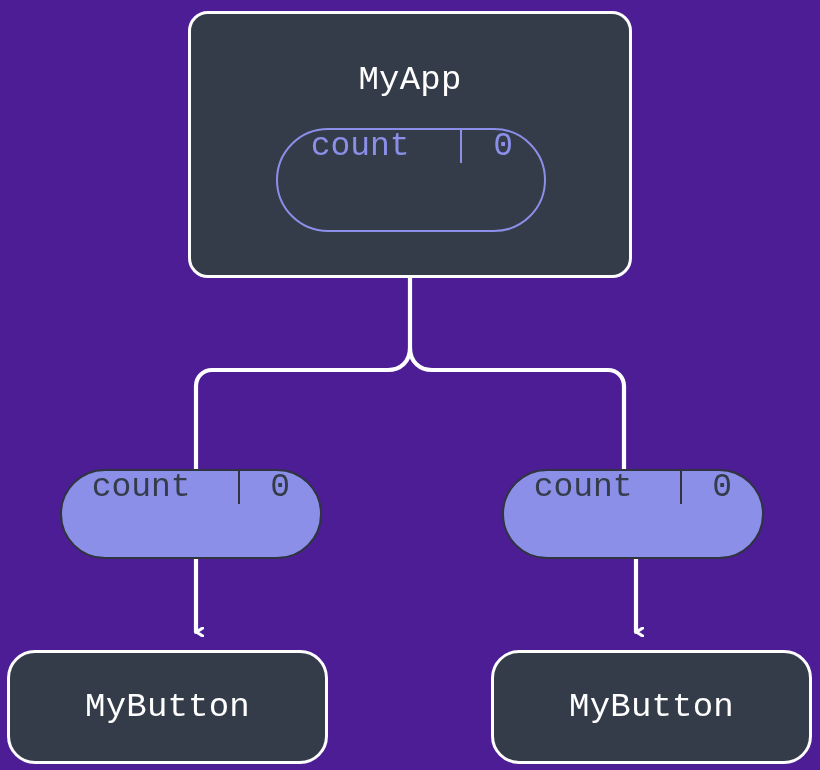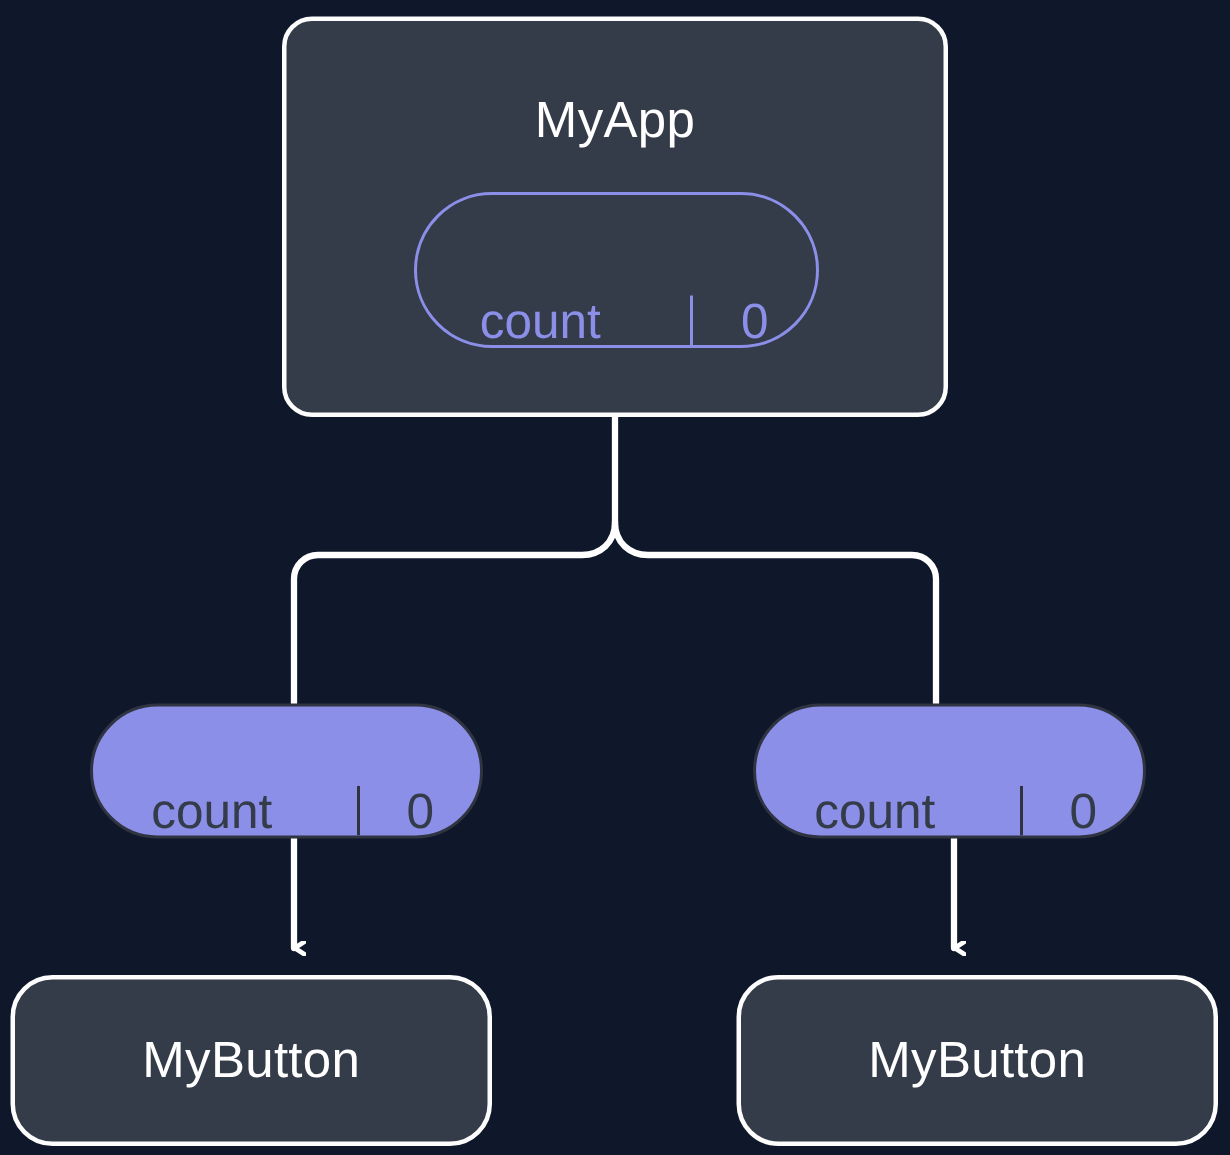--- a/index.html
+++ b/index.html
@@ -4,23 +4,23 @@
 <style>
   html, body {
     margin: 0;
     padding: 0;
     background: #000000;
   }
   #stage {
     position: relative;
     width: 820px;
     height: 770px;
-    background: #0f172a;
+    background: #4c1d95;
     overflow: hidden;
-    font-family: Liberation Sans, sans-serif;
+    font-family: Liberation Mono, monospace;
   }
   #wires {
     position: absolute;
     left: 0;
     top: 0;
     width: 820px;
     height: 770px;
     pointer-events: none;
   }
 
@@ -65,21 +65,21 @@
     top: 650px;
     width: 321px;
     height: 114px;
     justify-content: center;
   }
 
   
   .pill {
     position: absolute;
     display: flex;
-    align-items: flex-end;
+    align-items: flex-start;
     box-sizing: border-box;
     border-radius: 999px;
     overflow: hidden;
     gap: 18px;
   }
   .pill-key, .pill-val {
     display: flex;
     align-items: center;
     justify-content: center;
     font-size: 33px;

